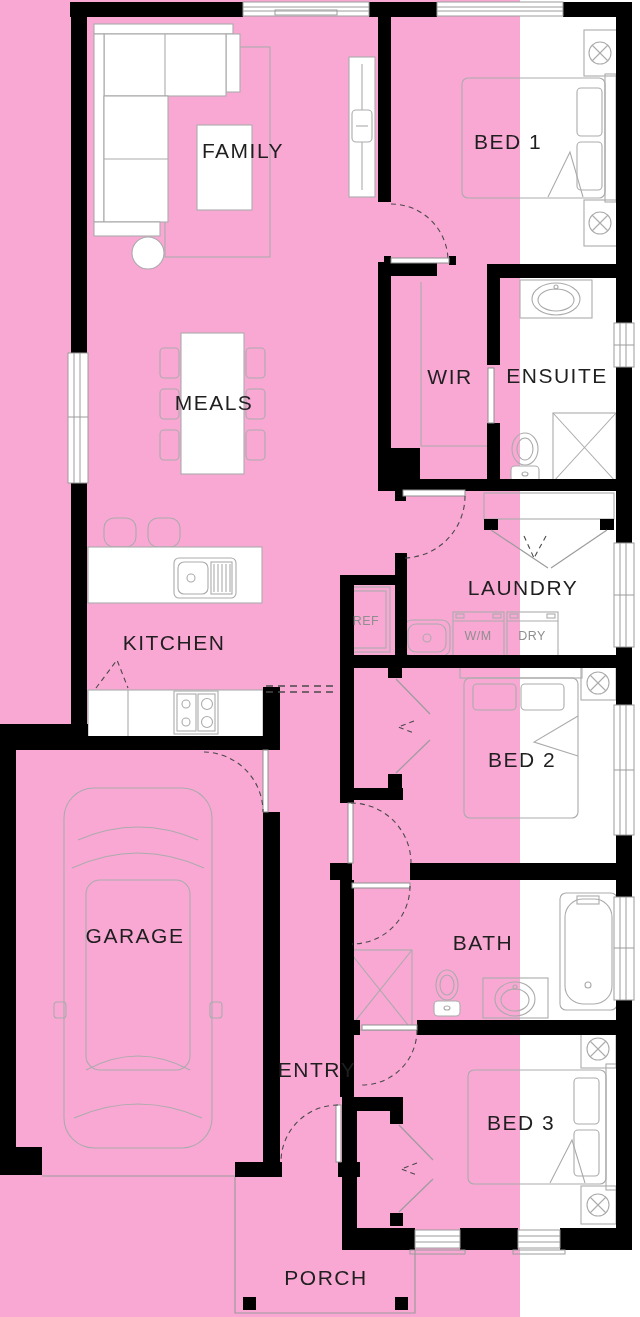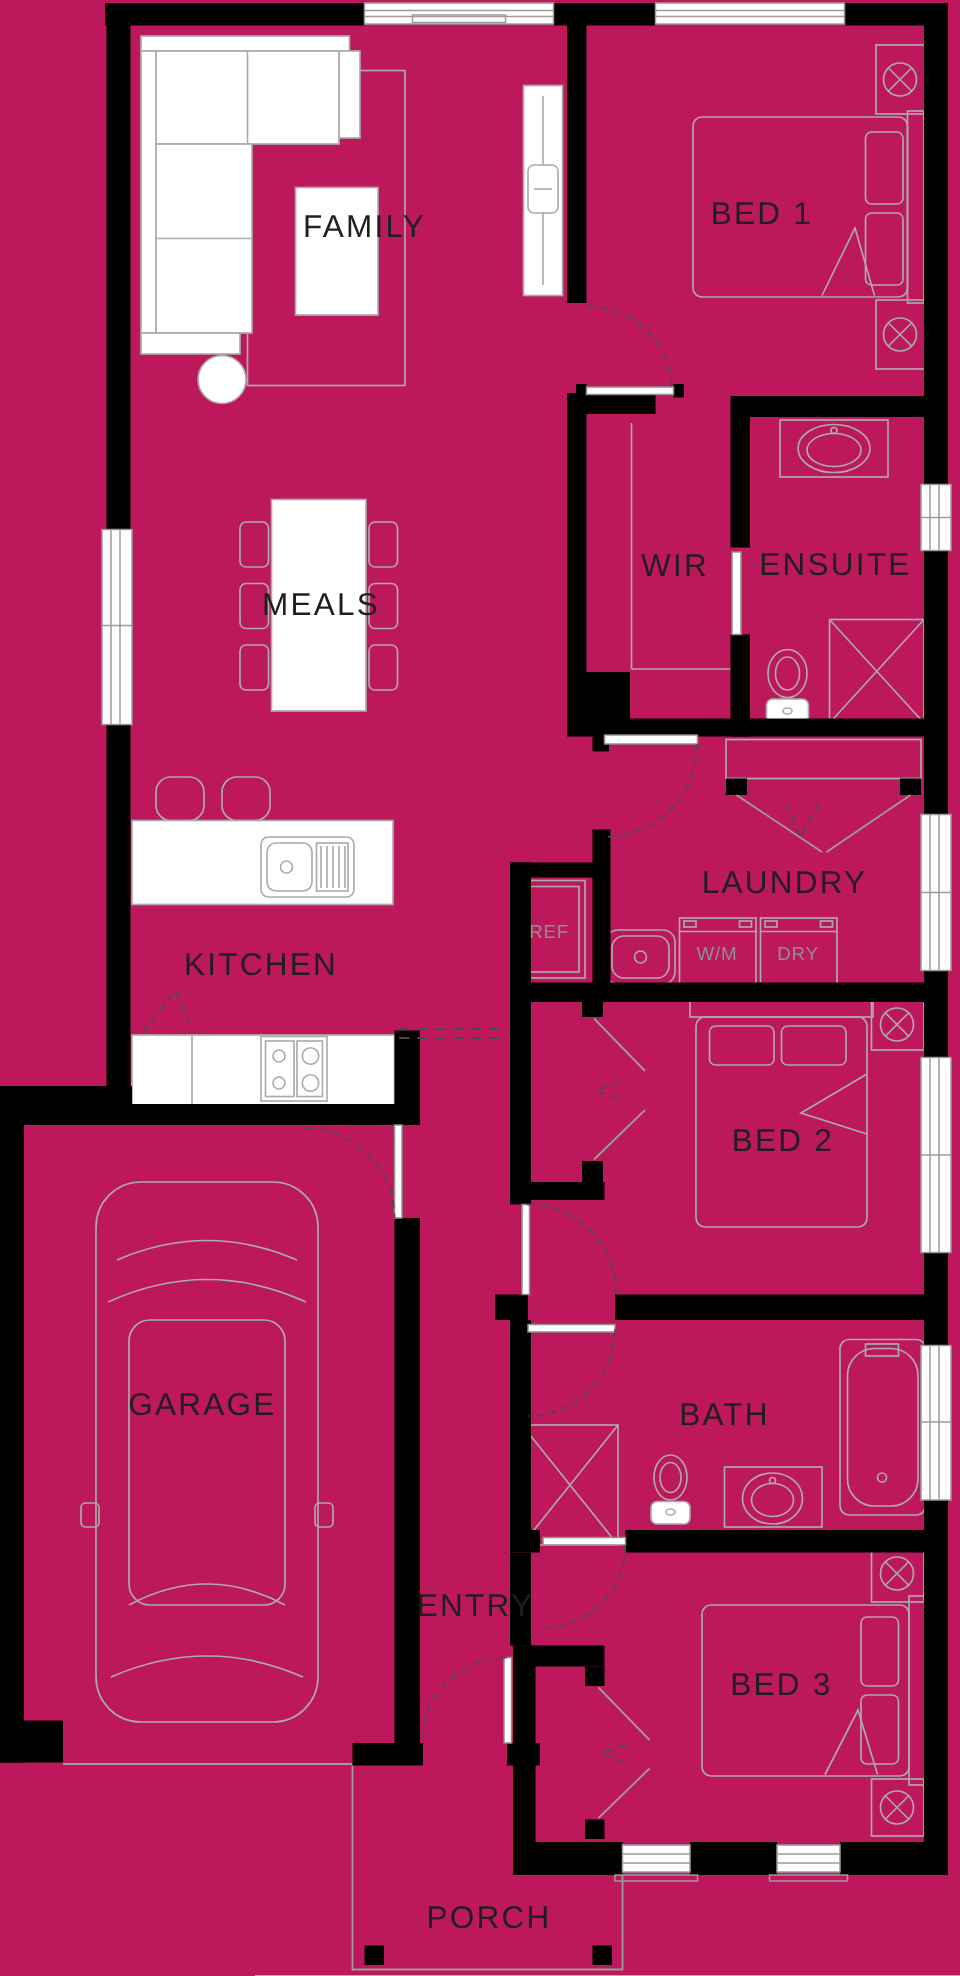--- a/index.html
+++ b/index.html
@@ -2,21 +2,21 @@
 <html style="--wall: #000000; --furn: #ababab; --label: #1f1f1f; --appl: #8f8f8f;"><head>
 <meta charset="utf-8">
 <style>
   :root{
     --wall:#000000;
     --furn:#ababab;
     --label:#1f1f1f;
     --appl:#8f8f8f;
   }
   html,body{margin:0;padding:0;background:#ffffff;}
-  .page{width:640px;height:1317px;position:relative;background:#be185d;}
+  .page{width:520px;height:1317px;position:relative;background:#f9a8d4;}
   svg{display:block;}
   .wall{fill:var(--wall);stroke:none;}
   .furn{fill:none;stroke:var(--furn);stroke-width:1.1;}
   .furnf{fill:#ffffff;stroke:var(--furn);stroke-width:1.1;}
   .arc{fill:none;stroke:#4a4a4a;stroke-width:1.1;stroke-dasharray:5 4;}
   .dash{fill:none;stroke:#4a4a4a;stroke-width:1.3;stroke-dasharray:7 5;}
   .leaf{fill:#ffffff;stroke:#8f8f8f;stroke-width:1;}
   .win{fill:#ffffff;stroke:#9c9c9c;stroke-width:1;}
   .winline{fill:none;stroke:#9c9c9c;stroke-width:1;}
   .thin{fill:none;stroke:#9c9c9c;stroke-width:1.2;}

